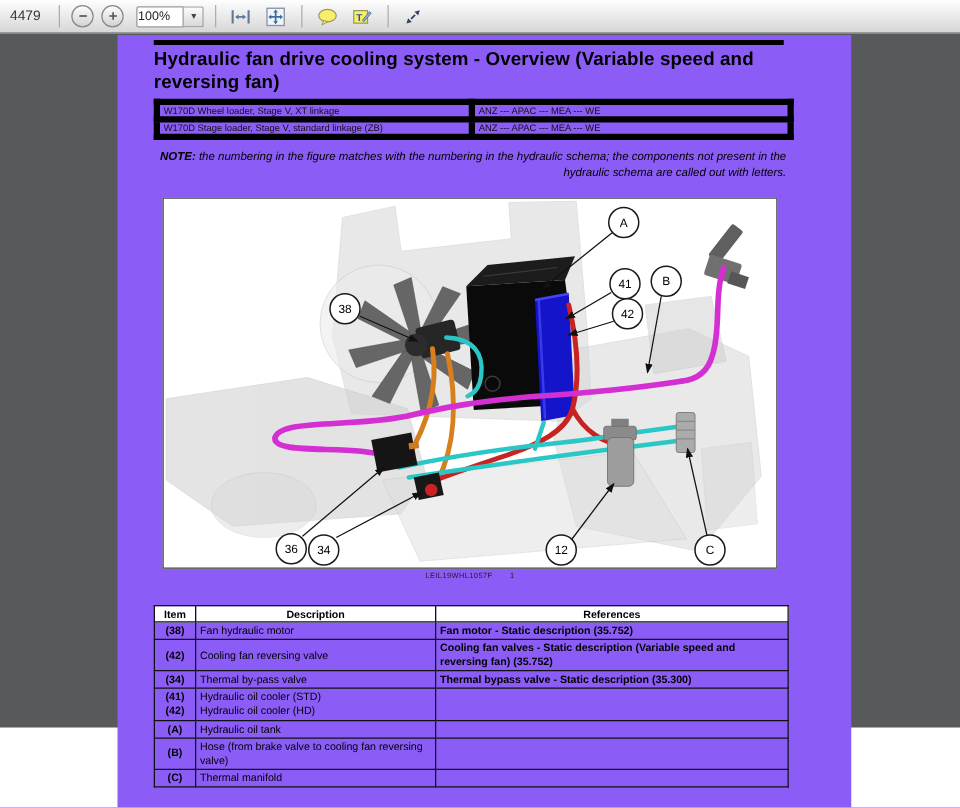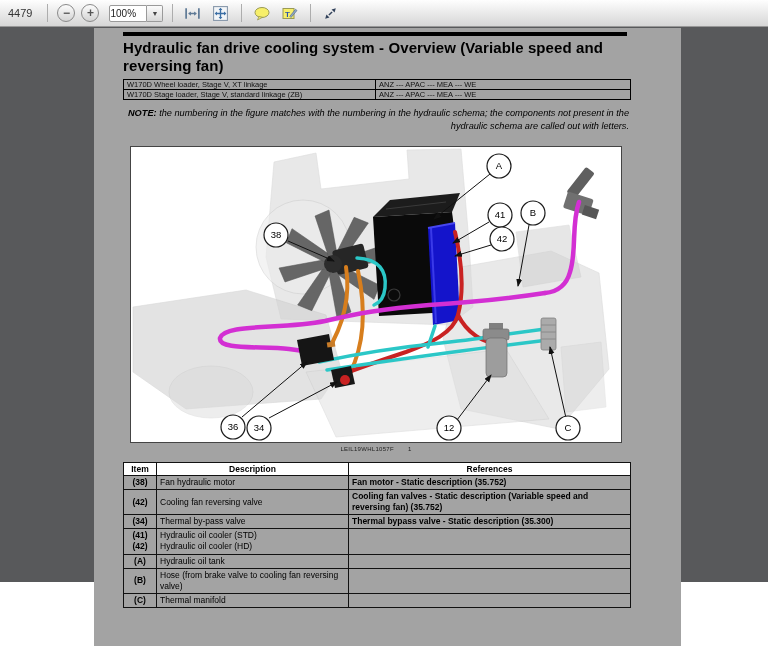--- a/index.html
+++ b/index.html
@@ -31,47 +31,47 @@
     background:linear-gradient(#fbfbfb,#d8d8d8); font-size:7px; color:#444;
     cursor:pointer; padding:0; border-radius:0 2px 2px 0;
   }
   .tool-btn { border:none; background:transparent; width:22px; height:22px; padding:2px; cursor:pointer; }
   .tool-btn svg { display:block; }
 
   
   .canvas { position:absolute; top:28px; left:0; width:768px; height:618px; }
   .page {
     position:absolute; left:94px; top:0; width:587px; height:618px;
-    background:#a3a3a3; padding:2px 0 0 29px;
+    background:#8b5cf6; padding:2px 0 0 29px;
   }
   .topbar { width:504px; height:4px; background:#000; margin-top:2px; }
   .page-title { font-size:15px; font-weight:bold; color:#000; width:512px; line-height:1.18; margin-top:3px; letter-spacing:0.1px; }
 
   table { border-collapse:collapse; table-layout:fixed; }
   .model-table { width:507px; margin-top:5px; }
   .model-table td {
-    border:1px solid #000000; font-size:7.5px; color:#111;
+    border:5px solid #000000; font-size:7.5px; color:#111;
     height:10px; padding:0 3px; overflow:hidden; white-space:nowrap;
   }
   .note { width:506px; margin-top:7px; font-size:9.2px; line-height:1.35; color:#000;text-align:right; }
   .note i { font-style:italic; }
   .note b { font-weight:bold; }
 
   .figure-box {
     width:492px; height:297px; border:1px solid #444; margin-top:14px; margin-left:7px;
     background:#fff; overflow:hidden;
   }
   .figure-box svg { display:block; }
   .fig-caption {
     width:492px; margin-left:7px; margin-top:3px; text-align:center;
     font-size:6px; color:#222; letter-spacing:0.3px;
   }
   .fig-caption span { margin:0 7px; }
 
-  .items-table { width:507px; margin-top:10px; }
+  .items-table { width:507px; margin-top:20px; }
   .items-table th {
     border:1px solid #111; font-size:8.5px; font-weight:bold; text-align:center;
     height:13px; padding:0 2px; background:#fff; color:#000;
   }
   .items-table td {
     border:1px solid #111; font-size:8.5px; color:#000;
     padding:1px 3px; line-height:1.3; vertical-align:middle;
   }
   .items-table td.item { text-align:center; font-weight:bold; white-space:pre-line; }
   .items-table td.desc { white-space:pre-line; }

